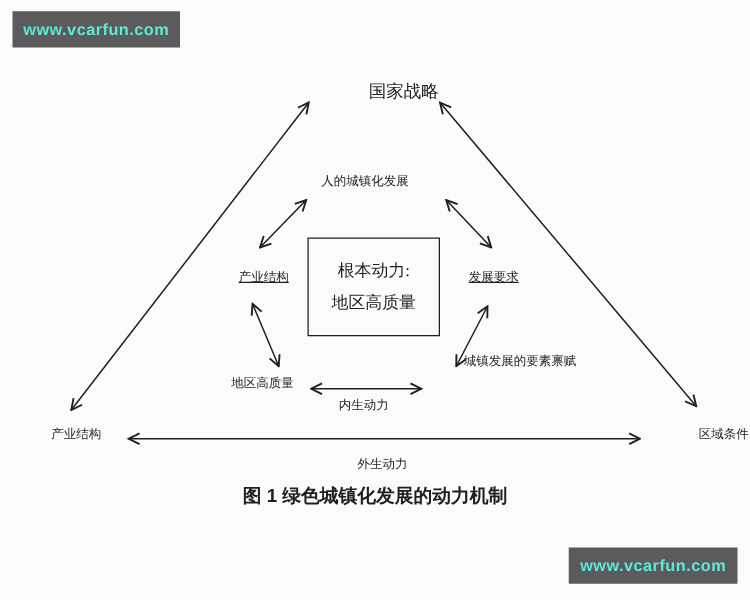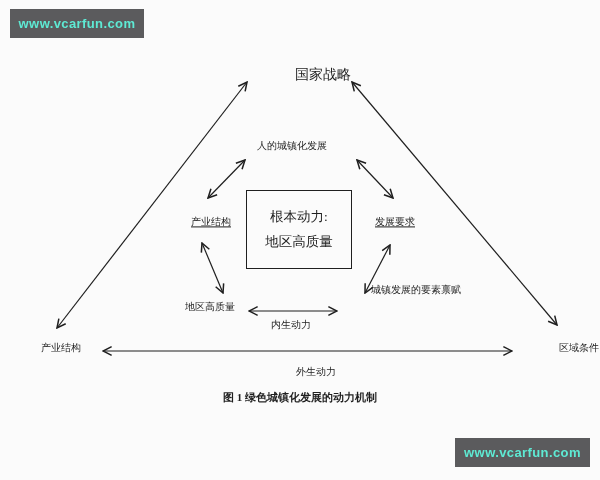--- a/index.html
+++ b/index.html
@@ -51,21 +51,21 @@
 
   .lbl-national  { left: 323px; top: 75px;  font-size: 14px; }
   .lbl-people    { left: 292px; top: 146px; }
   .lbl-industrial{ left: 211px; top: 222px; }
   .lbl-eco       { left: 395px; top: 222px; }
   .lbl-growth    { left: 210px; top: 307px; }
   .lbl-endo      { left: 291px; top: 288px; margin-top: 37px; }
   .lbl-endow     { left: 416px; top: 290px; }
   .lbl-compete   { left: 61px;  top: 348px; }
   .lbl-cond      { left: 561px; top: 348px; padding-left: 36px; }
-  .lbl-exo       { left: 306px; top: 372px; margin-left: 10px; }
+  .lbl-exo       { left: 306px; top: 372px; }
 
   .core-box {
     position: absolute;
     left: 246px;
     top: 190px;
     width: 104px;
     height: 77px;
     border: 1.6px solid #1f1f1f;
     background: #fbfbfb;
     display: flex;
@@ -75,24 +75,24 @@
     font-size: 13.5px;
     line-height: 1.85;
     text-align: center;
   }
 
   .caption {
     position: absolute;
     left: 300px;
     top: 397px;
     transform: translate(-50%, -50%);
-    font-size: 11px;
+    font-size: 15px;
     font-weight: 700;
     white-space: nowrap;
-    font-family: Liberation Serif, serif;
+    font-family: Liberation Sans, sans-serif;
     text-align: right;
   }
 </style>
 </head>
 <body>
 
 <div class="page">
 
   <div class="banner top-left">
     <span>www.vcarfun.com</span>

